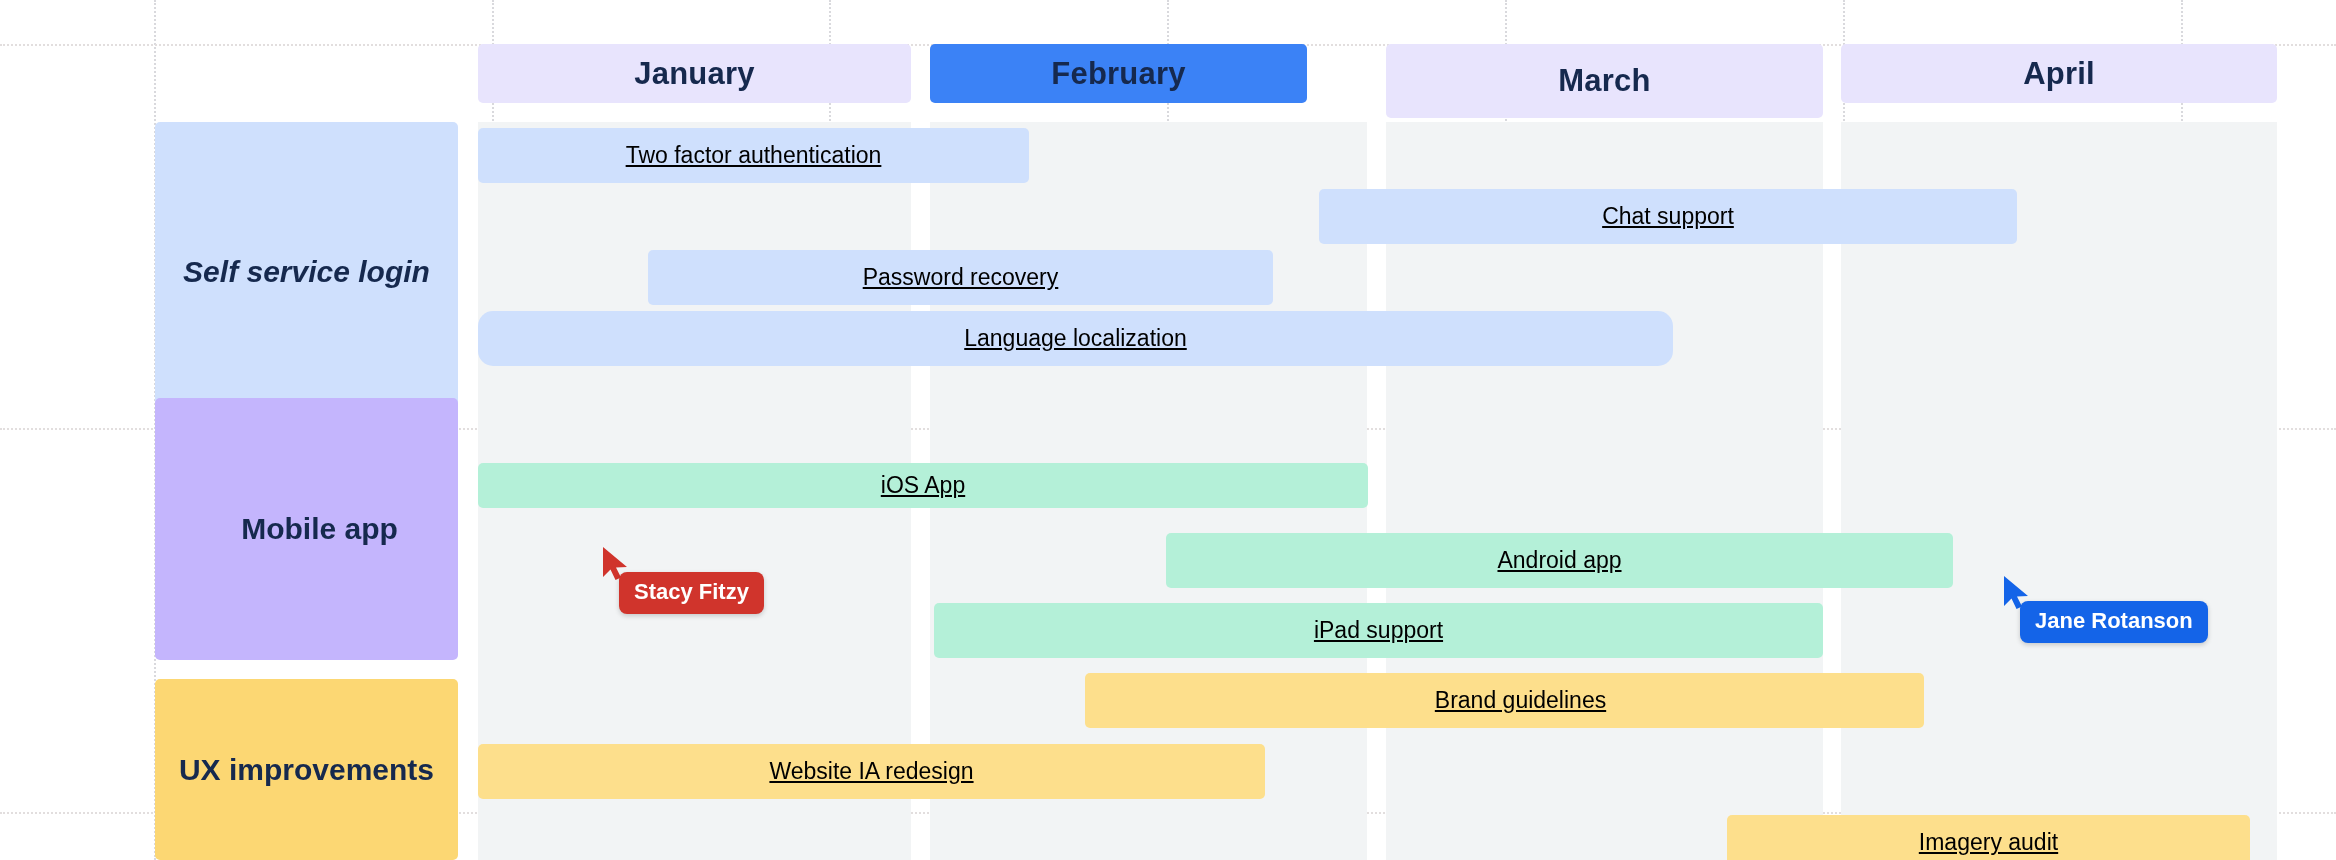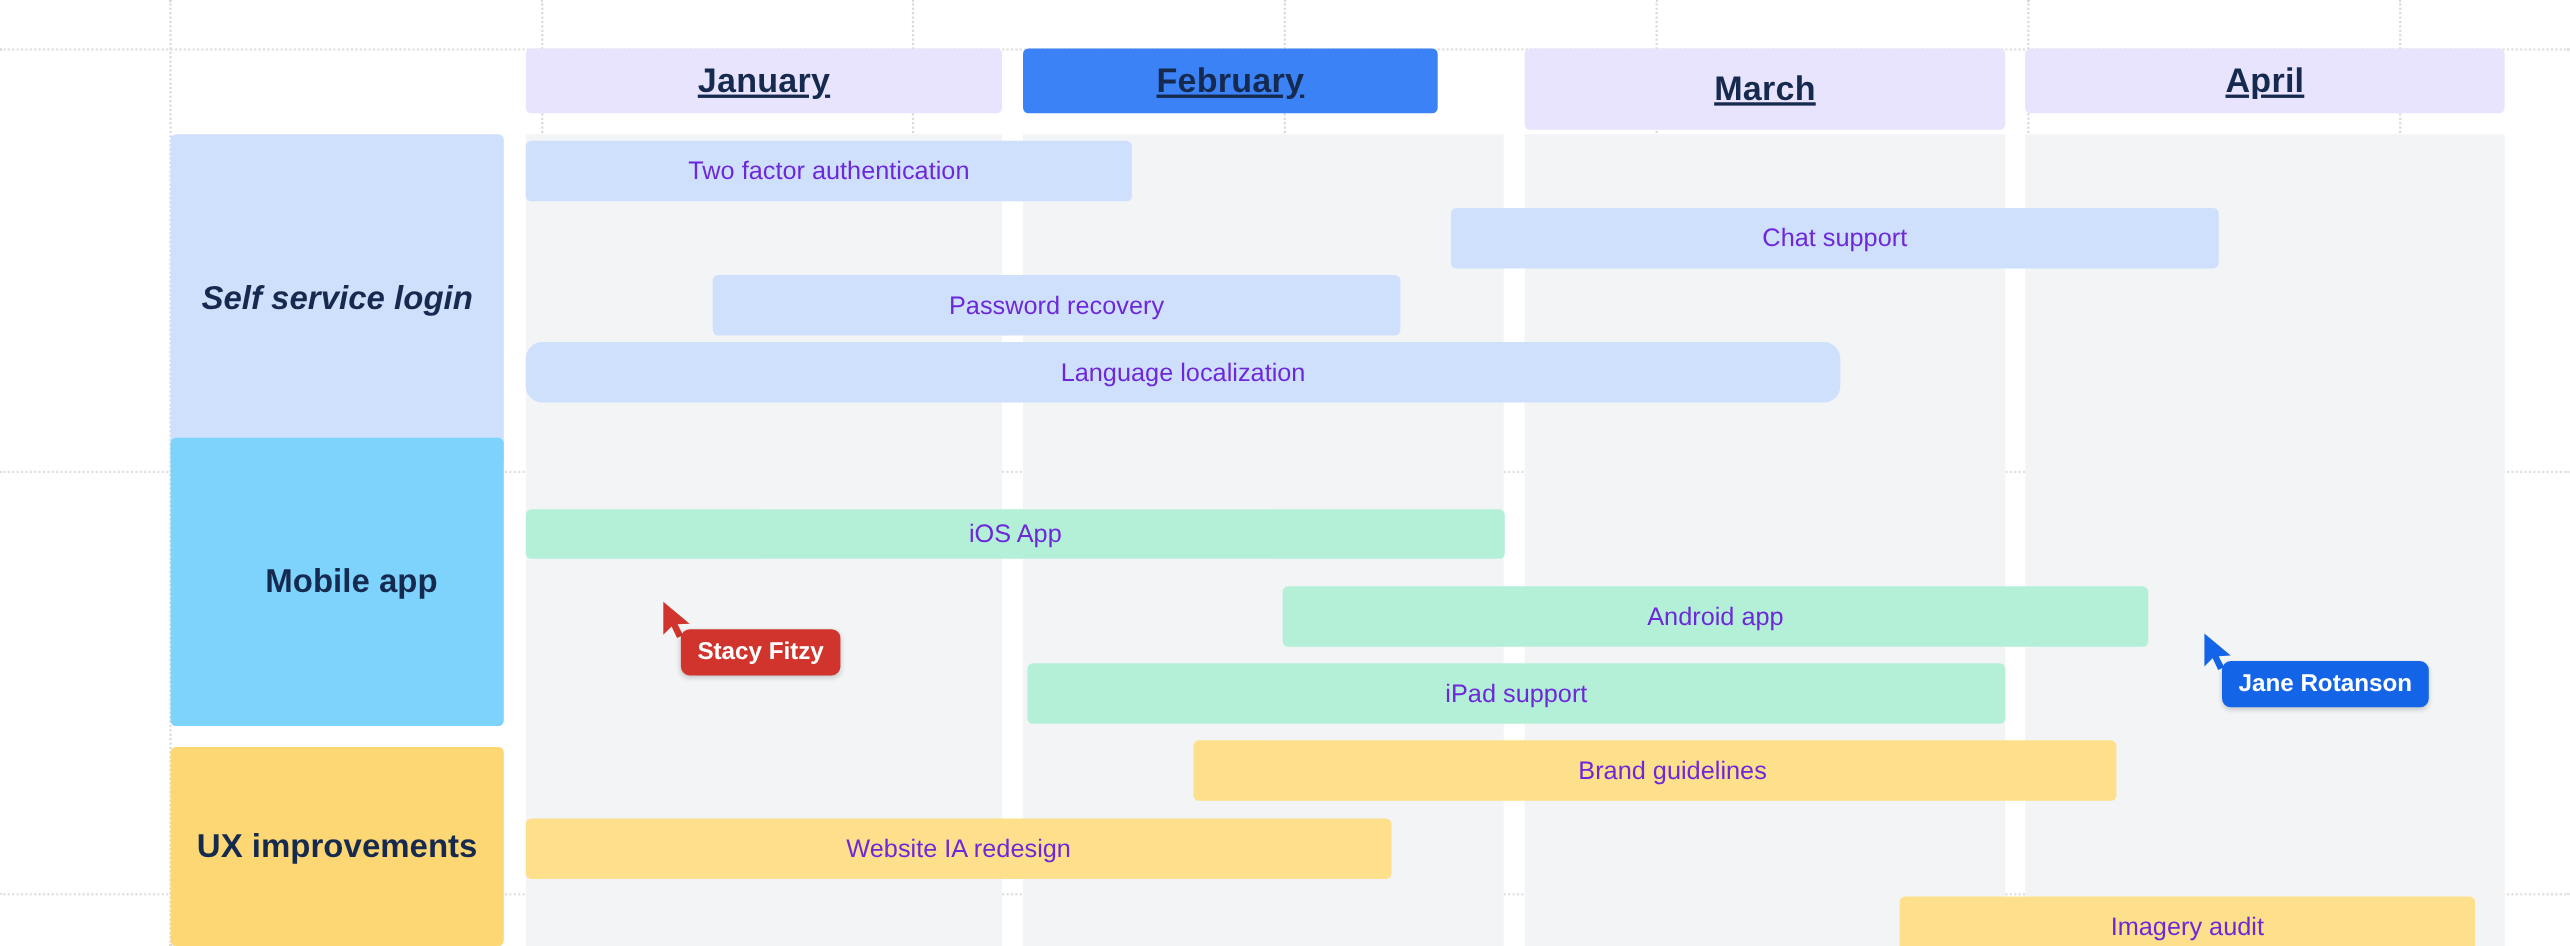--- a/index.html
+++ b/index.html
@@ -22,44 +22,44 @@
   .colbg{position:absolute;background:#f2f4f5;}
 
   
   .monthcell{
     position:absolute;
     background:#e8e4fd;
     border-radius:5px;
     display:flex;align-items:center;justify-content:center;
     font-size:31px;font-weight:700;color:#16294e;
     letter-spacing:.2px;
-    text-decoration:underline;
   }
 
   
   .lanecell{
     position:absolute;
     border-radius:5px;
     display:flex;align-items:center;justify-content:center;
     text-align:center;
     font-size:30px;font-weight:700;line-height:1.25;
     color:#16294e;
     padding:0 12px;
     box-sizing:border-box;
   }
 
   
   .bar{
     position:absolute;
     border-radius:5px;
     display:flex;align-items:center;justify-content:center;
-    font-size:23px;font-weight:400;color:#6d28d9;
+    font-size:23px;font-weight:400;color:#000000;
     box-sizing:border-box;
     overflow:hidden;
     white-space:nowrap;
+    text-decoration:underline;
   }
 
   
   .cursor{position:absolute;}
   .cursor .ptr{position:absolute;left:0;top:0;width:34px;height:38px;}
   .cursor .chip{
     position:absolute;
     left:18px;top:26px;
     border-radius:8px;
     padding:7px 15px 9px 15px;
@@ -93,21 +93,21 @@
 
   <div id="months">
       <div class="monthcell" style="left: 478px; width: 433px; top: 44px; height: 59px; background: rgb(232, 228, 253);">January</div>
       <div class="monthcell" style="left: 930px; width: 377px; top: 44px; height: 59px; background: #3b82f6;">February</div>
       <div class="monthcell" style="left: 1386px; width: 437px; top: 44px; height: 74px; background: rgb(232, 228, 253);">March</div>
       <div class="monthcell" style="left: 1841px; width: 436px; top: 44px; height: 59px; background: rgb(232, 228, 253);">April</div>
     </div>
 
   <div id="lanes">
       <div class="lanecell" style="left: 155px; width: 303px; top: 122px; height: 300px; background: rgb(207, 224, 253); font-style: italic;">Self service login</div>
-      <div class="lanecell" style="left: 155px; width: 303px; top: 398px; height: 262px; background: #7dd3fc; padding-left: 38px;">Mobile app</div>
+      <div class="lanecell" style="left: 155px; width: 303px; top: 398px; height: 262px; background: #c4b5fd; padding-left: 38px;">Mobile app</div>
       <div class="lanecell" style="left: 155px; width: 303px; top: 679px; height: 181px; background: rgb(252, 215, 115);">UX improvements</div>
     </div>
 
   <div id="bars">
       <div class="bar" style="left: 478px; width: 551px; top: 128px; height: 55px; background: rgb(207, 224, 253);">Two factor authentication</div>
       <div class="bar" style="left: 1319px; width: 698px; top: 189px; height: 55px; background: rgb(207, 224, 253);">Chat support</div>
       <div class="bar" style="left: 648px; width: 625px; top: 250px; height: 55px; background: rgb(207, 224, 253);">Password recovery</div>
       <div class="bar" style="left: 478px; width: 1195px; top: 311px; height: 55px; background: rgb(207, 224, 253); border-radius: 15px;">Language localization</div>
       <div class="bar" style="left: 478px; width: 890px; top: 463px; height: 45px; background: rgb(180, 240, 216);">iOS App</div>
       <div class="bar" style="left: 1166px; width: 787px; top: 533px; height: 55px; background: rgb(180, 240, 216);">Android app</div>

